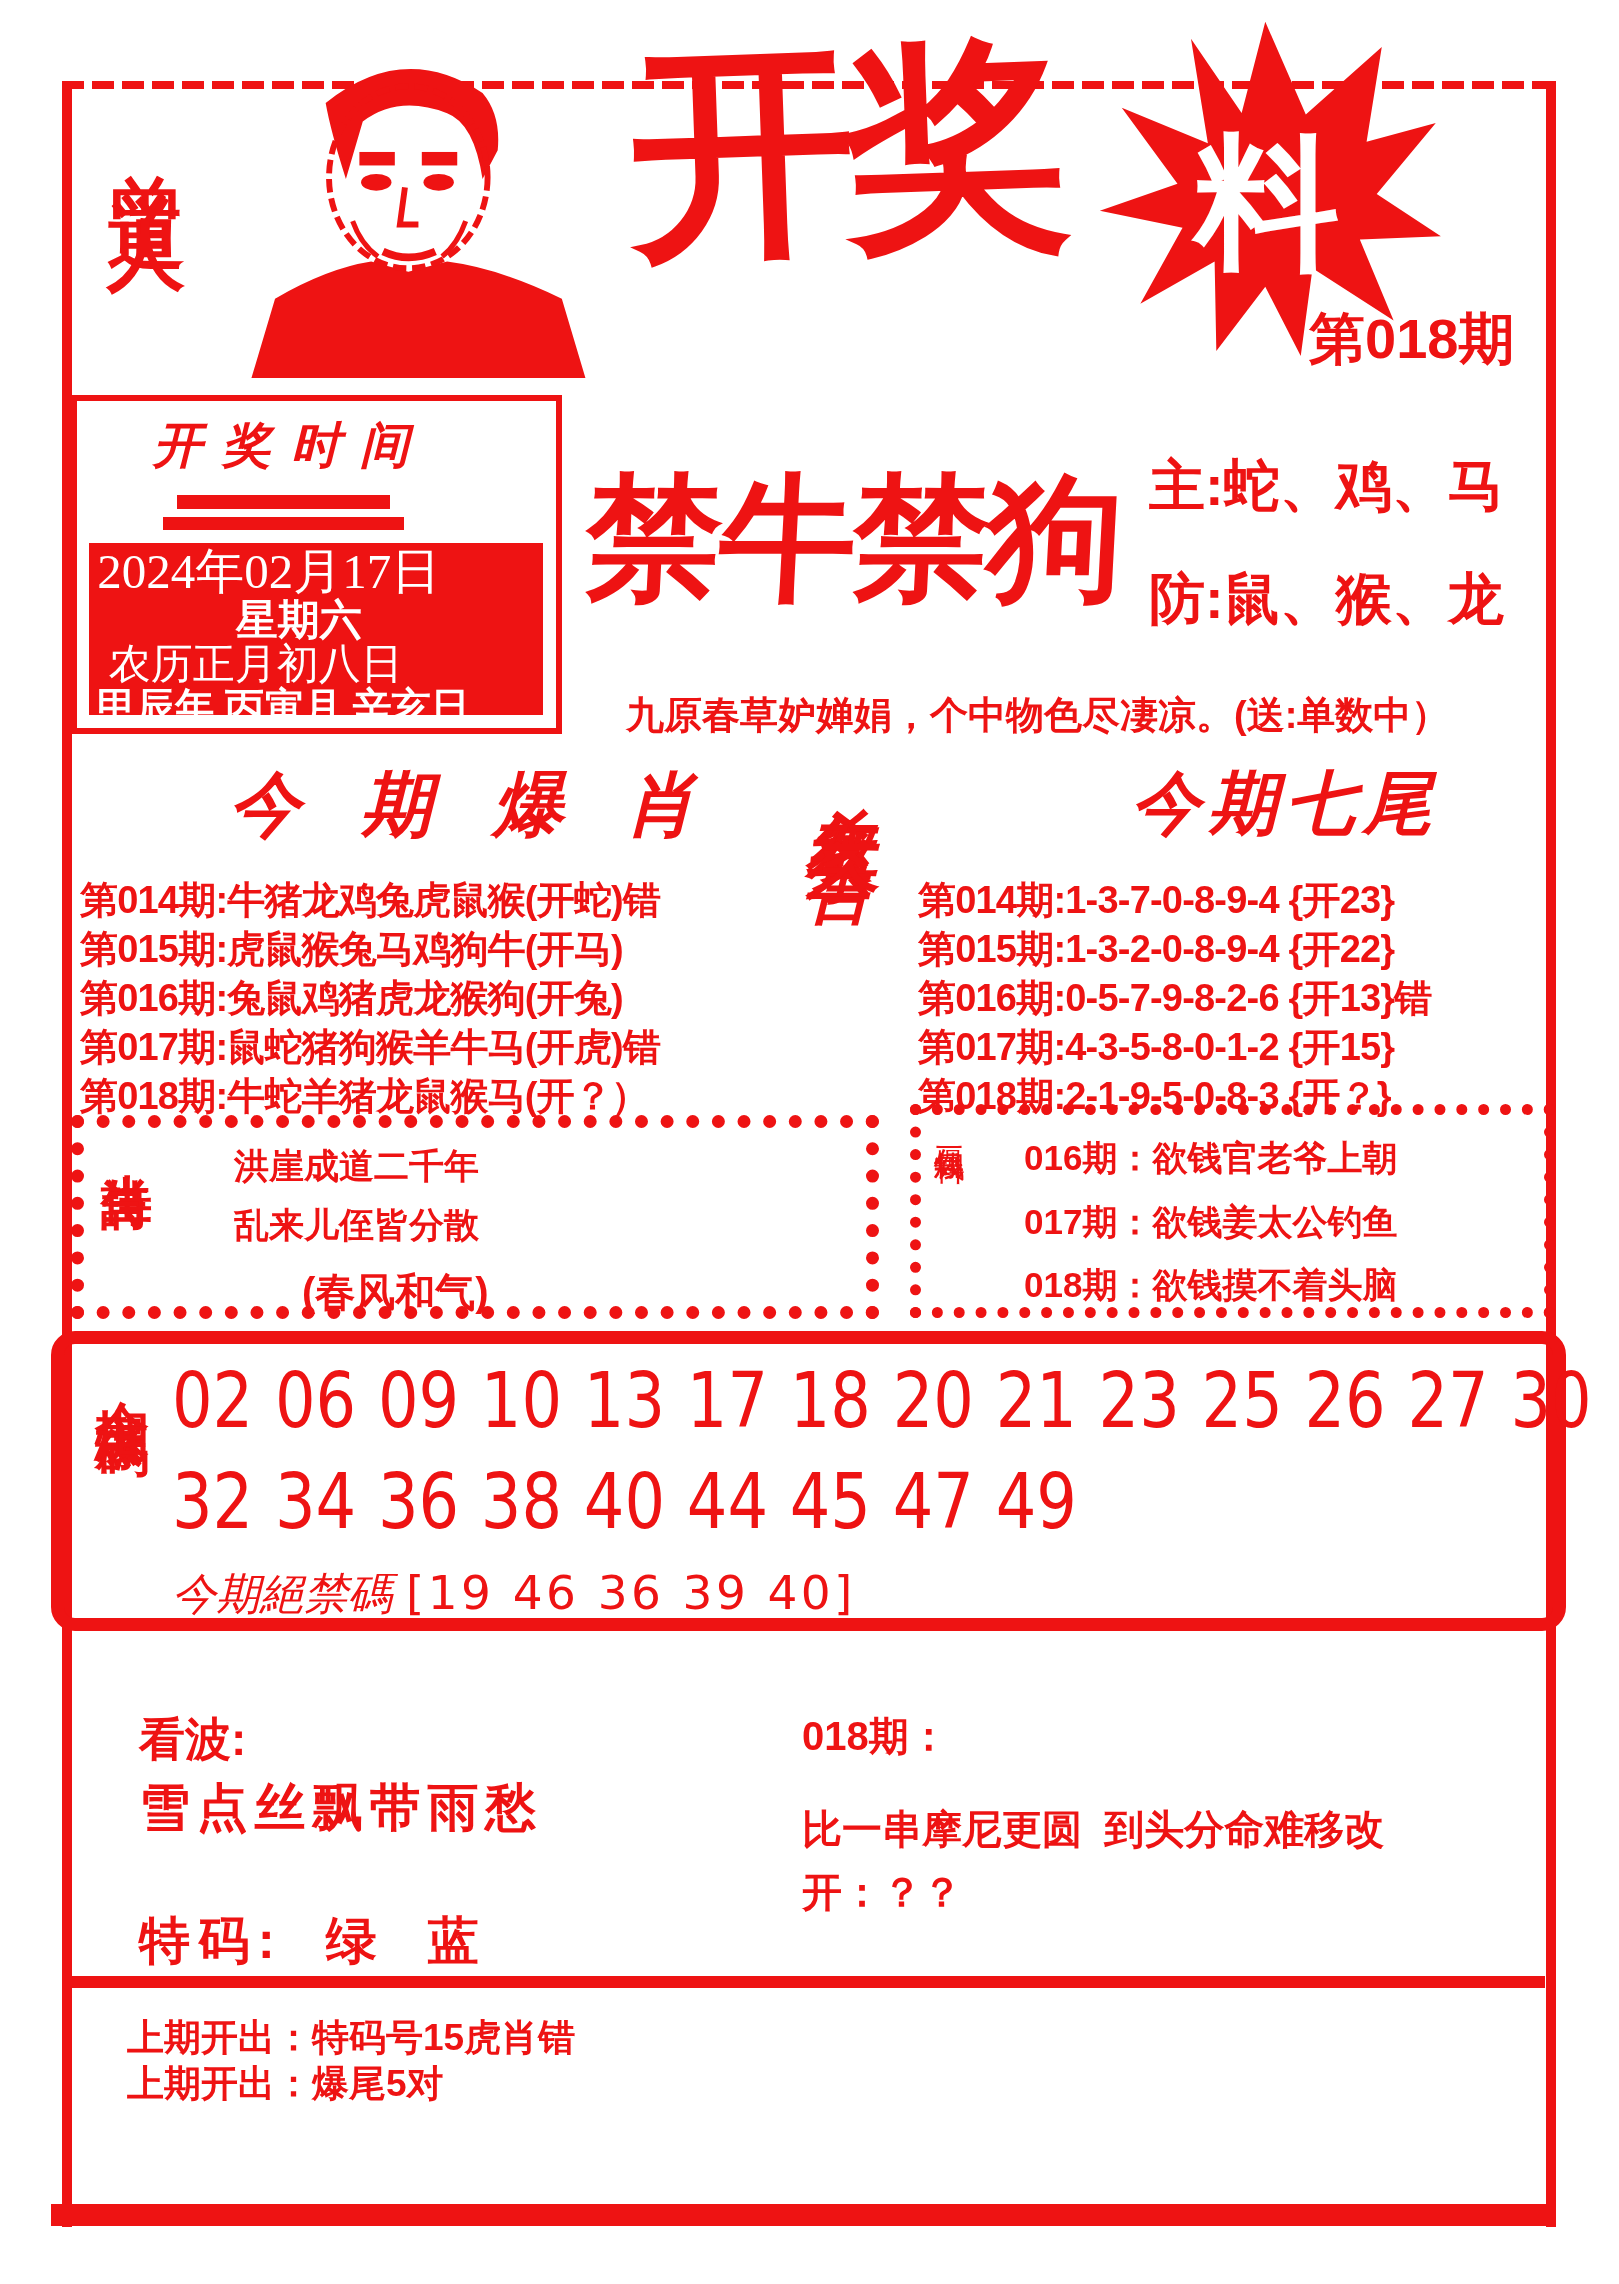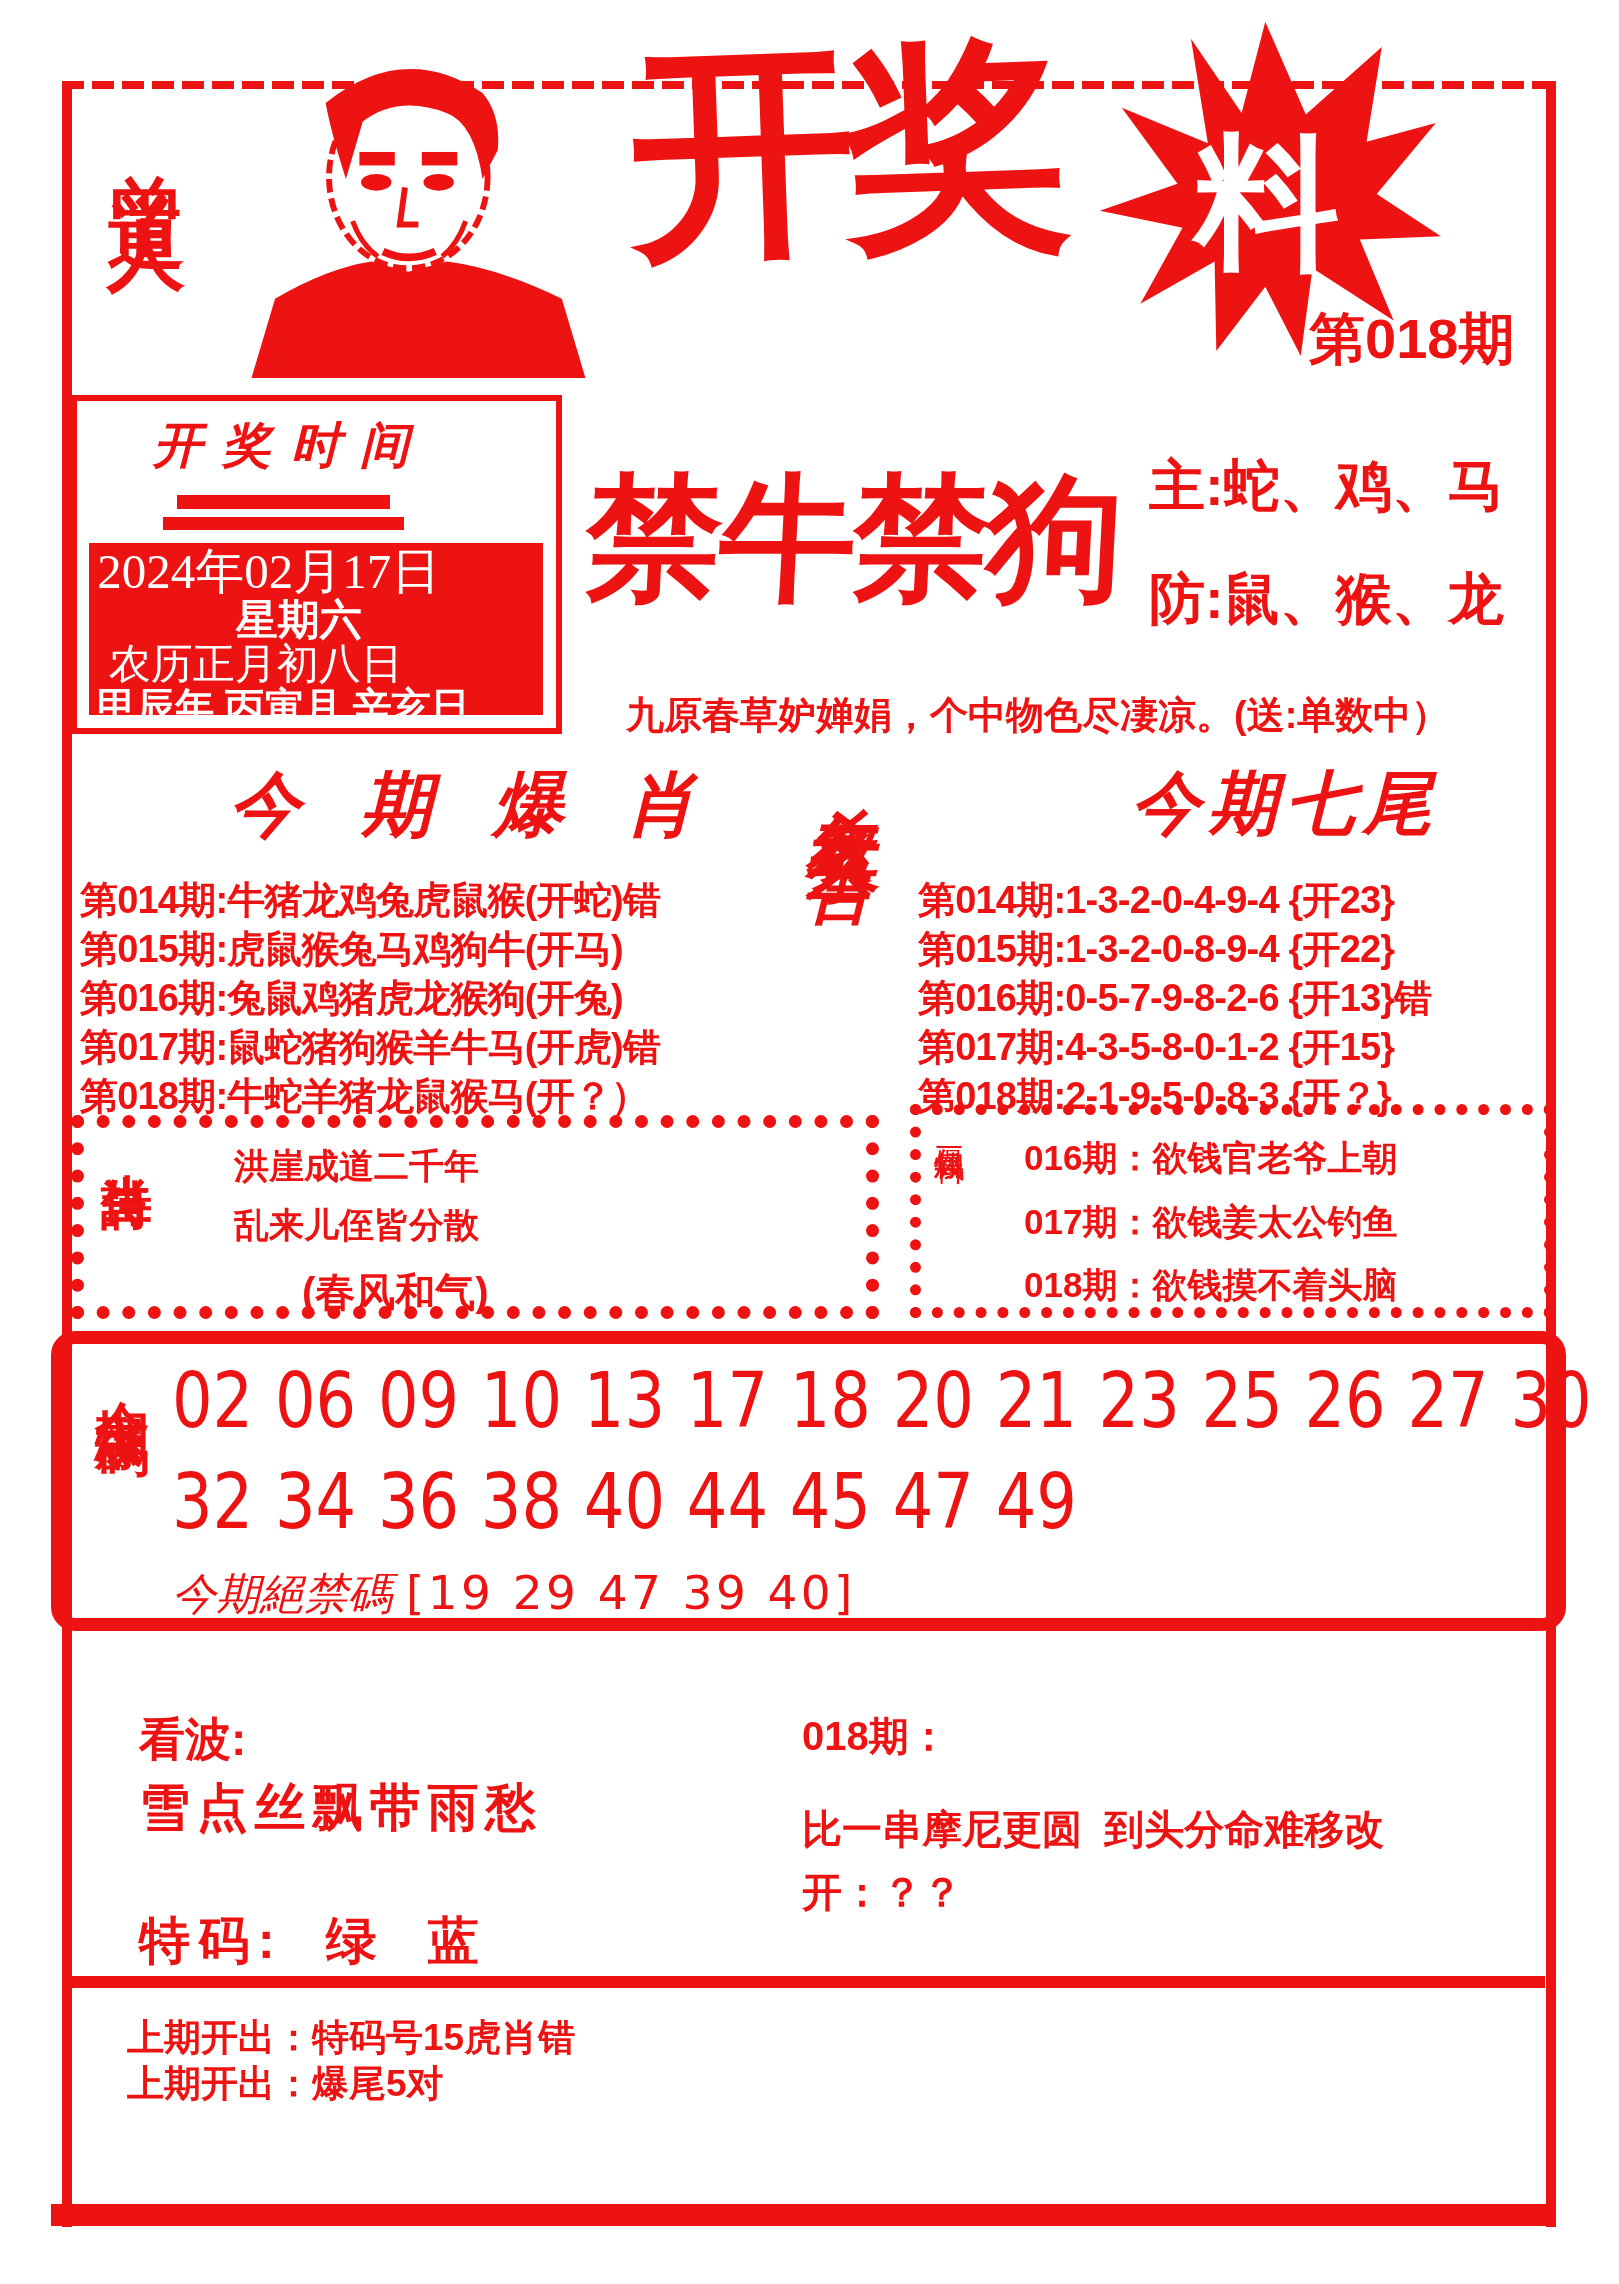--- a/index.html
+++ b/index.html
@@ -159,21 +159,21 @@
     <div>第015期:虎鼠猴兔马鸡狗牛(开马)</div>
     <div>第016期:兔鼠鸡猪虎龙猴狗(开兔)</div>
     <div>第017期:鼠蛇猪狗猴羊牛马(开虎)错</div>
     <div>第018期:牛蛇羊猪龙鼠猴马(开？）</div>
   </div>
 
   <div class="abs brush slogan-vertical">杀红双杀三合</div>
 
   <div class="abs brush qiwei-title">今期七尾</div>
   <div class="abs list-lines qiwei-lines red">
-    <div>第014期:1-3-2-0-4-9-4 {开23}</div>
+    <div>第014期:1-3-7-0-8-9-4 {开23}</div>
     <div>第015期:1-3-2-0-8-9-4 {开22}</div>
     <div>第016期:0-5-7-9-8-2-6 {开13}错</div>
     <div>第017期:4-3-5-8-0-1-2 {开15}</div>
     <div>第018期:2-1-9-5-0-8-3 {开？}</div>
   </div>
 
   <div class="abs shengxiao-box">
     <div class="sx-label">生肖詩</div>
     <div class="sx-line sx-line1">洪崖成道二千年</div>
     <div class="sx-line sx-line2">乱来儿侄皆分散</div>
@@ -186,21 +186,21 @@
     <div class="bq-line bq-line2">017期：欲钱姜太公钓鱼</div>
     <div class="bq-line bq-line3">018期：欲钱摸不着头脑</div>
   </div>
 
   <div class="abs baoma-box">
     <div class="bm-label">今期爆碼</div>
     <div class="bm-row bm-row1">02 06 09 10 13 17 18 20 21 23 25 26 27 30</div>
     <div class="bm-row bm-row2">32 34 36 38 40 44 45 47 49</div>
     <div class="bm-forbidden">
       <span class="bm-forbidden-label">今期絕禁碼 </span>
-      <span class="bm-forbidden-nums">[19 29 47 39 40]</span>
+      <span class="bm-forbidden-nums">[19 46 36 39 40]</span>
     </div>
   </div>
 
   <div class="abs kanbo-title red">看波:</div>
   <div class="abs kanbo-line1 red">雪点丝飘带雨愁</div>
   <div class="abs kanbo-special red">特码: 绿 蓝</div>
 
   <div class="abs tip-issue red">018期：</div>
   <div class="abs tip-riddle red">比一串摩尼更圆  到头分命难移改</div>
   <div class="abs tip-open red">开：？？</div>

